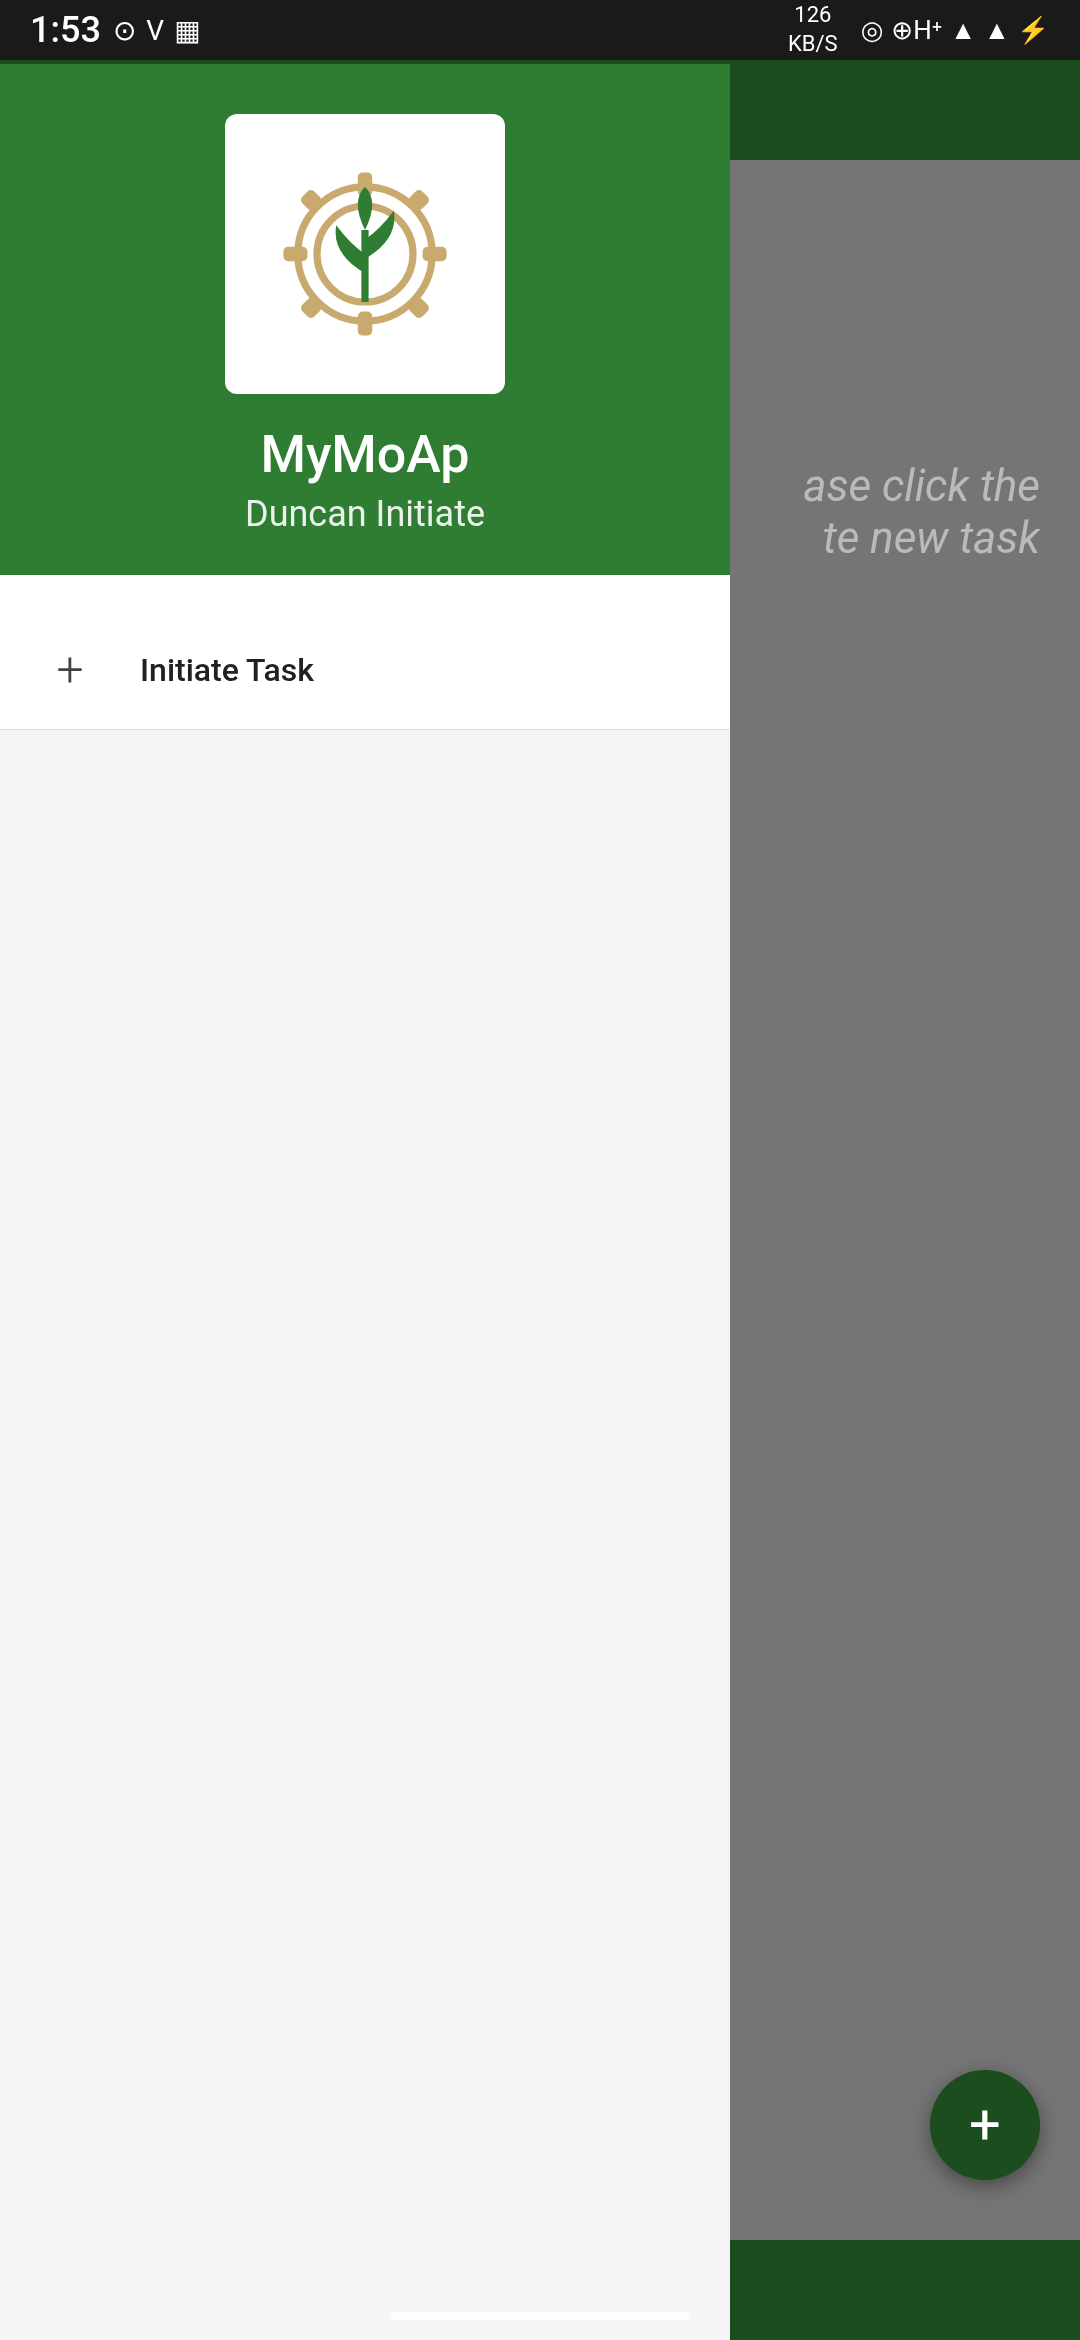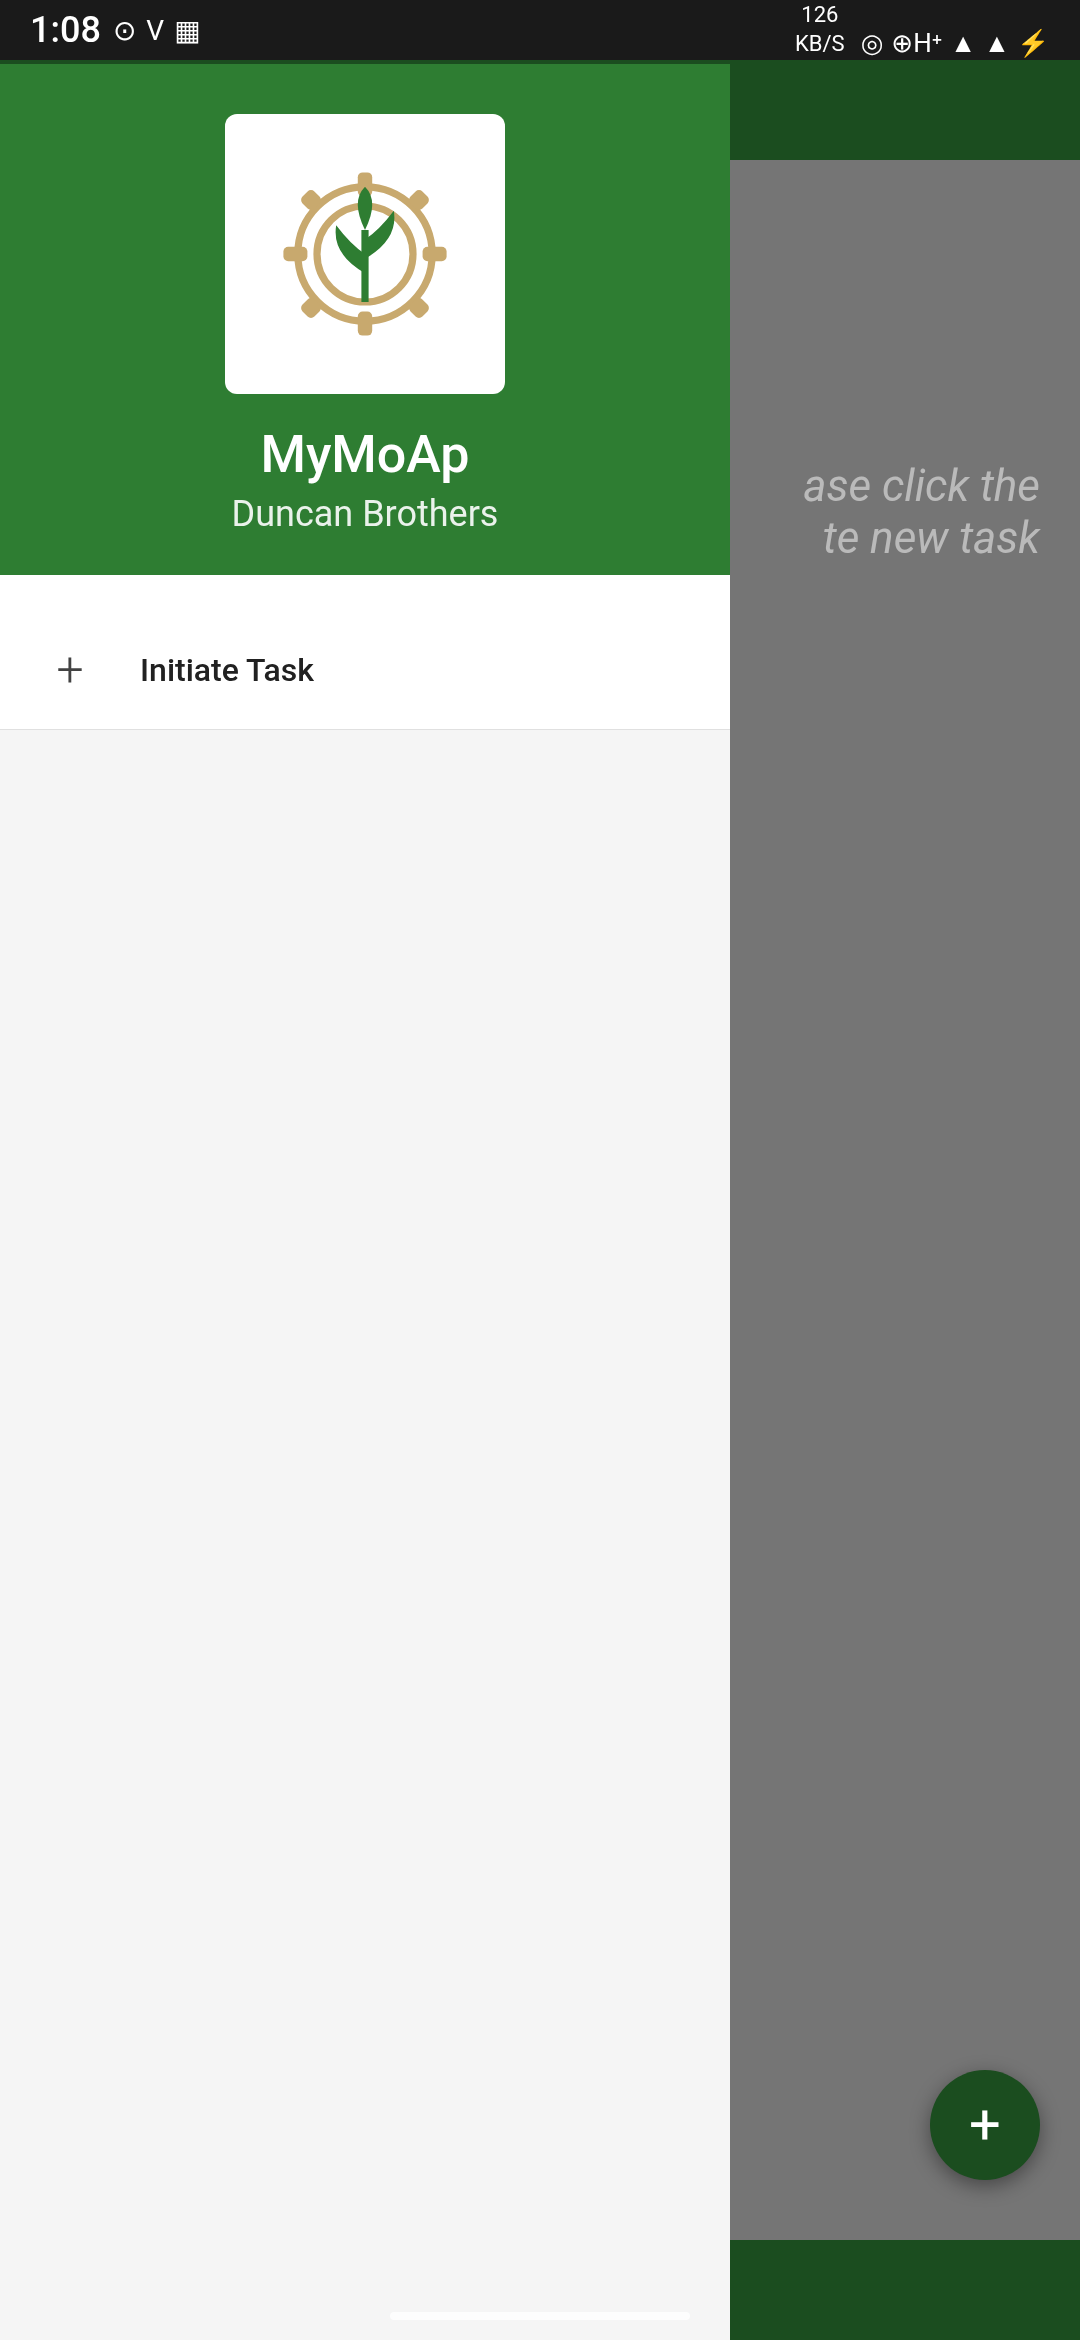--- a/index.html
+++ b/index.html
@@ -51,22 +51,22 @@
       gap: 10px;
     }
 
     .status-icon {
       color: white;
       font-size: 28px;
     }
 
     .status-bar-right {
       display: flex;
-      align-items: flex-end;
-      gap: 16px;
+      align-items: center;
+      gap: 23px;
     }
 
     .status-right-text {
       color: white;
       font-size: 24px;
       text-align: center;
       line-height: 1.2;
     }
 
     .status-right-icons {
@@ -256,21 +256,21 @@
       background: rgba(255,255,255,0.8);
       border-radius: 4px;
       z-index: 200;
     }
   </style>
 </head>
 <body>
 
 <div class="status-bar">
   <div class="status-bar-left">
-    <span class="status-time">1:08</span>
+    <span class="status-time">1:53</span>
     <div class="status-icons">
       <span class="status-icon">⊙</span>
       <span class="status-icon">V</span>
       <span class="status-icon">▦</span>
     </div>
   </div>
   <div class="status-bar-right">
     <div class="status-right-text" style="font-size:22px; line-height:1.3;">126<br>KB/S</div>
     <div class="status-right-icons">
       <span class="status-icon" style="font-size:26px;">◎</span>
@@ -318,21 +318,21 @@
         <line x1="50" y1="70" x2="50" y2="40" stroke="#2e7d32" stroke-width="3"></line>
 
         <path d="M50 58 Q36 50 38 38 Q44 46 50 50" fill="#2e7d32"></path>
 
         <path d="M50 52 Q64 44 62 32 Q56 40 50 44" fill="#2e7d32"></path>
 
         <path d="M50 40 Q44 28 50 22 Q56 28 50 40" fill="#2e7d32"></path>
       </svg>
     </div>
     <span class="app-name">MyMoAp</span>
-    <span class="app-subtitle">Duncan Brothers</span>
+    <span class="app-subtitle">Duncan Initiate</span>
   </div>
 
   <div class="drawer-menu">
 
     <div class="menu-item">
       <span class="menu-icon dark" style="font-size:48px; font-weight:300; color:#424242;">+</span>
       <span class="menu-label dark">Initiate Task</span>
     </div>
 
   </div>

